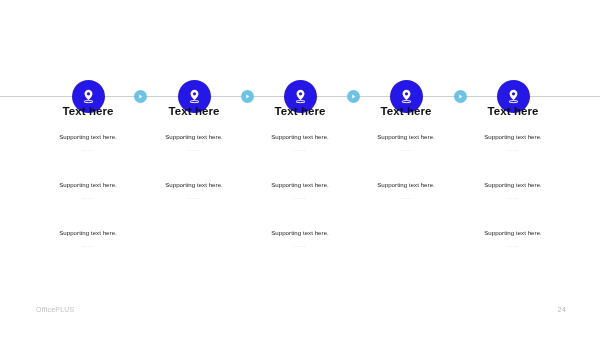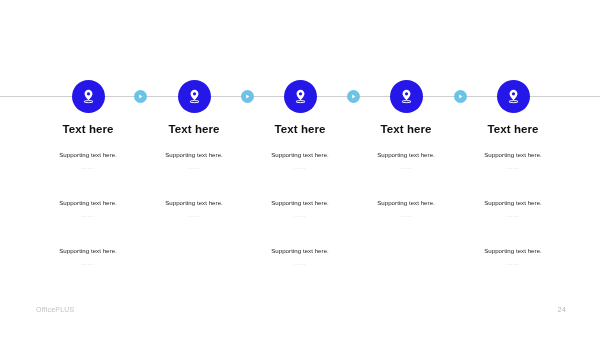--- a/index.html
+++ b/index.html
@@ -63,21 +63,21 @@
     background: #6cc3e6;
     display: flex;
     align-items: center;
     justify-content: center;
   }
   .connector svg { display: block; }
 
   
   .column {
     position: absolute;
-    top: 122px;
+    top: 104px;
     width: 150px;
     margin-left: -75px;
     text-align: center;
   }
 
   .col-title {
     font-size: 11.5px;
     font-weight: bold;
     color: #111111;
     letter-spacing: 0.1px;

